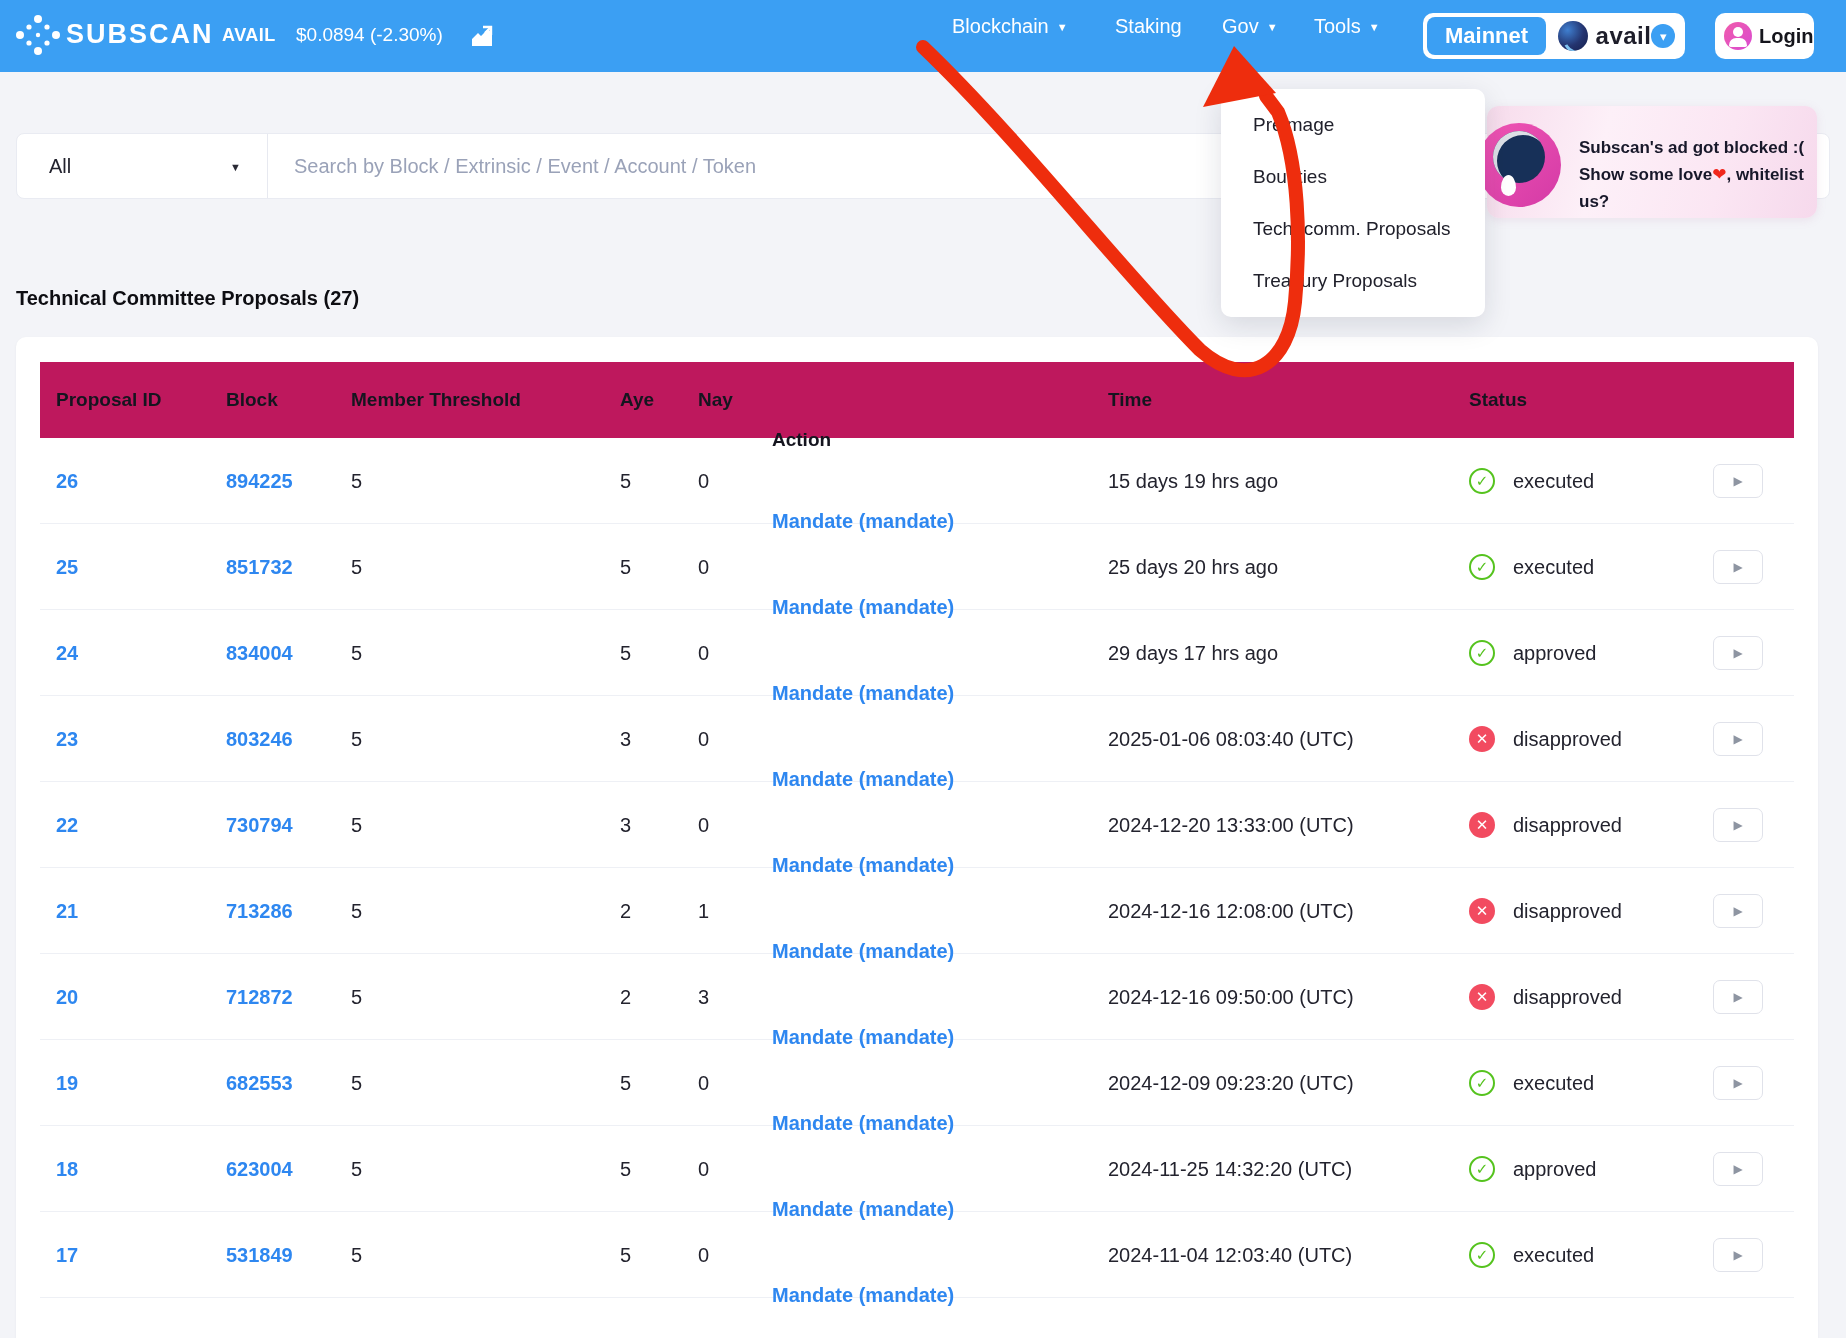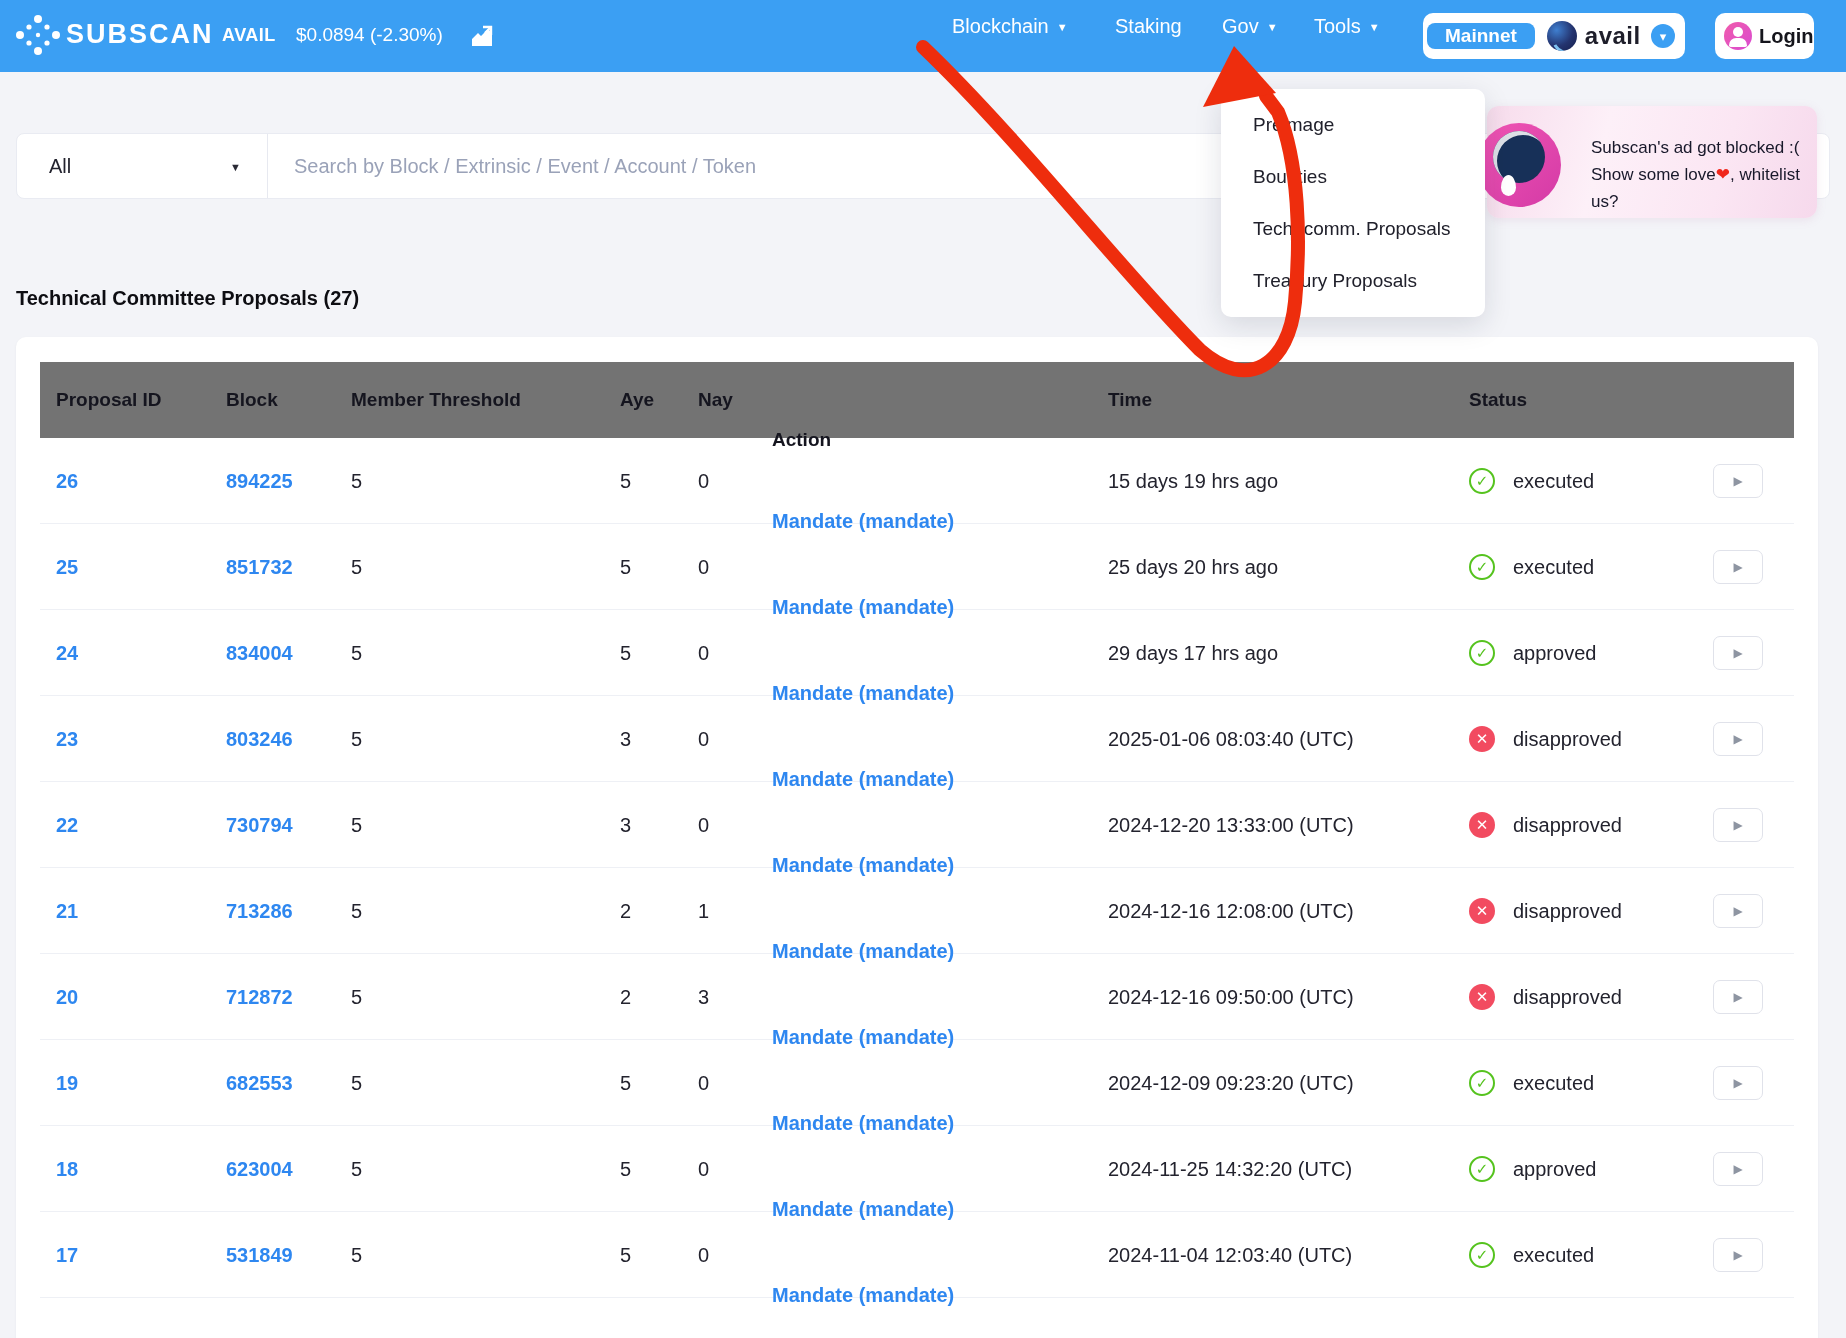--- a/index.html
+++ b/index.html
@@ -14,21 +14,21 @@
   .navbar { position:absolute; left:0; top:0; width:1846px; height:72px; background:#3b9ff3; z-index:10; }
   .brand-dots { position:absolute; left:16px; top:12px; }
   .brand-name { position:absolute; left:66px; top:19px; font-size:27px; font-weight:700; color:#fff; letter-spacing:2px; }
   .token-name { position:absolute; left:222px; top:25px; font-size:18px; font-weight:700; color:#fff; letter-spacing:.5px; }
   .token-price { position:absolute; left:296px; top:24px; font-size:19px; color:#fff; }
   .chart-icon { position:absolute; left:470px; top:24px; }
   .nav-item { position:absolute; top:0; height:52px; display:flex; align-items:center; gap:8px; color:#fff; font-size:20px; cursor:pointer; }
   .nav-item .caret { font-size:11px; line-height:1; margin-top:3px; }
   .n-blockchain { left:952px; } .n-staking { left:1115px; } .n-gov { left:1222px; } .n-tools { left:1314px; }
   .net-pill { position:absolute; left:1423px; top:13px; width:262px; height:46px; background:#fff; border-radius:10px; display:flex; align-items:center; padding:4px; }
-  .net-btn { height:26px; padding:0 18px; background:#3b9ff3; border-radius:8px; color:#fff; font-size:19px; font-weight:600; display:flex; align-items:center; cursor:pointer; }
+  .net-btn { height:38px; padding:0 18px; background:#3b9ff3; border-radius:8px; color:#fff; font-size:22px; font-weight:600; display:flex; align-items:center; cursor:pointer; }
   .chain-logo { width:30px; height:30px; border-radius:50%; margin-left:12px; background:radial-gradient(circle at 32% 30%, #3f7fd0 0%, #24346f 55%, #141d4a 100%); position:relative; overflow:hidden; }
   .chain-logo::after { content:""; position:absolute; left:5px; top:13px; width:22px; height:14px; border-radius:50%; border:3px solid #7fc3f2; border-top-color:transparent; border-left-color:transparent; transform:rotate(25deg); }
   .chain-name { margin-left:8px; font-size:24px; font-weight:700; color:#1e1e2a; letter-spacing:.5px; }
   .chain-chevron { margin-left:auto; margin-right:6px; width:24px; height:24px; border-radius:50%; background:#3b9ff3; color:#fff; font-size:13px; display:flex; align-items:center; justify-content:center; cursor:pointer; }
   .login-btn { position:absolute; left:1715px; top:13px; width:99px; height:46px; background:#fff; border-radius:10px; display:flex; align-items:center; padding:0 9px; cursor:pointer; }
   .login-avatar { width:28px; height:28px; border-radius:50%; background:linear-gradient(135deg,#f15cab 0%,#d94ad2 100%); position:relative; flex:0 0 auto; }
   .login-avatar::before { content:""; position:absolute; left:9px; top:5px; width:10px; height:10px; border-radius:50%; background:#fff; }
   .login-avatar::after { content:""; position:absolute; left:5px; top:16px; width:18px; height:9px; border-radius:8px 8px 2px 2px; background:#fff; }
   .login-label { margin-left:7px; font-size:20px; font-weight:700; color:#15151c; }
   
@@ -41,27 +41,27 @@
   .search-input::placeholder { color:#9aa2b8; opacity:1; }
   
   .dropdown { position:absolute; left:1221px; top:89px; width:264px; height:228px; background:#fff; border-radius:10px; box-shadow:0 8px 28px rgba(25,31,56,.13); z-index:30; padding-top:10px; }
   .dropdown-item { height:52px; display:flex; align-items:center; padding-left:32px; font-size:19px; color:#20202b; cursor:pointer; }
   
   .ad { position:absolute; left:1487px; top:106px; width:330px; height:112px; border-radius:12px; z-index:20;
         background:linear-gradient(105deg,#f7dcec 0%,#fdf0f8 35%,#fbe6f3 70%,#f6d9ec 100%); box-shadow:0 2px 10px rgba(190,120,170,.15); }
   .ad-mascot { position:absolute; left:-10px; top:17px; width:84px; height:84px; border-radius:50%; background:linear-gradient(135deg,#f155b4 0%,#d43aa6 100%); overflow:hidden; }
   .ad-mascot-eye { position:absolute; left:16px; top:8px; width:52px; height:52px; border-radius:50%; background:#173058; box-shadow:inset 4px 4px 0 rgba(255,255,255,.85); }
   .ad-mascot-tear { position:absolute; left:24px; top:52px; width:15px; height:21px; background:#fff; border-radius:50% 50% 50% 50% / 60% 60% 40% 40%; }
-  .ad-text { position:absolute; left:104px; top:28px; font-size:17px; font-weight:400; color:#18182a; line-height:27px; }
+  .ad-text { position:absolute; left:92px; top:28px; font-size:17px; font-weight:700; color:#18182a; line-height:27px; }
   .ad-heart { color:#f0271c; }
   
   .page-title { position:absolute; left:16px; top:287px; font-size:20px; font-weight:700; color:#0d0d12; }
   
   .card { position:absolute; left:16px; top:337px; width:1802px; height:1010px; background:#fff; border-radius:10px; box-shadow:0 1px 3px rgba(20,30,60,.05); z-index:1; }
-  .thead { position:relative; margin:25px 24px 0; height:76px; background:#737373; }
+  .thead { position:relative; margin:25px 24px 0; height:76px; background:#be185d; }
   .th { position:absolute; top:50%; transform:translateY(-50%); font-size:19px; font-weight:700; color:#15151f; white-space:nowrap; }
   .tbody { margin:0 24px; }
   .trow { position:relative; height:86px; border-bottom:1px solid #eef0f5; }
   .trow.partial { border-bottom:none; height:100px; }
   .td { position:absolute; top:50%; transform:translateY(-50%); font-size:20px; color:#23232e; white-space:nowrap; }
   .c-id { left:16px; } .c-block { left:186px; } .c-thr { left:311px; } .c-aye { left:580px; } .c-nay { left:658px; }
   .c-act { left:732px;margin-top:40px; } .c-time { left:1068px; } .c-sticon { left:1429px; } .c-sttext { left:1473px; } .c-btn { left:1673px; }
   .link { color:#2e87f0; cursor:pointer;font-weight:bold; }
   .status-icon { width:26px; height:26px; border-radius:50%; display:flex; align-items:center; justify-content:center; font-size:15px; font-weight:700; }
   .status-icon.success { border:2px solid #55c31e; color:#55c31e; background:#fff; }

